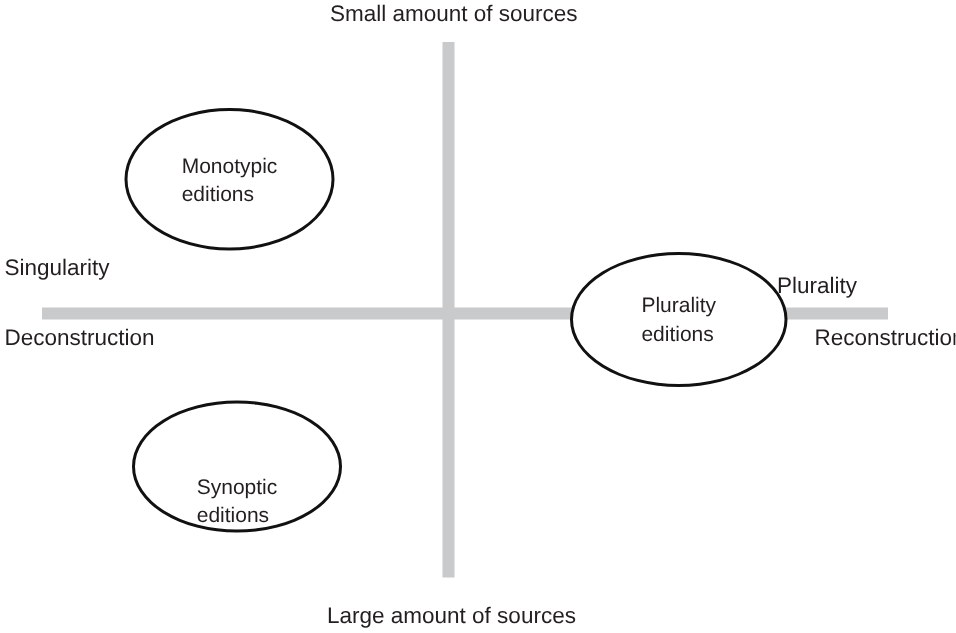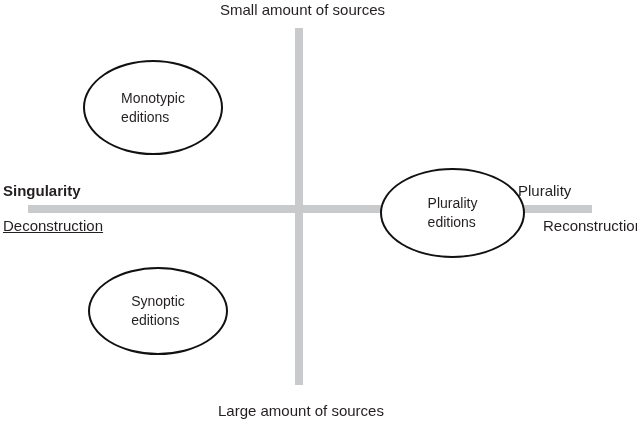--- a/index.html
+++ b/index.html
@@ -27,37 +27,37 @@
 
   .outer-label {
     position: absolute;
     font-size: 15px;
     line-height: 15px;
     white-space: nowrap;
     color: var(--text-color);
   }
   .label-top    { left: 220px; top: 2px; }
   .label-bottom { left: 218px; top: 403px; }
-  .label-singularity    { left: 3px;   top: 183px; font-weight: bold; }
-  .label-deconstruction { left: 3px;   top: 218px; text-decoration: underline; }
+  .label-singularity    { left: 3px;   top: 171px; }
+  .label-deconstruction { left: 3px;   top: 218px; }
   .label-plurality      { left: 518px; top: 183px; }
   .label-reconstruction { left: 543px; top: 218px; }
 
   .ellipse {
     position: absolute;
     border: 2px solid var(--stroke-color);
     border-radius: 50%;
     background: var(--bg-color);
     box-sizing: border-box;
     display: flex;
     align-items: center;
     justify-content: center;
   }
-  .ellipse-monotypic { left: 83px;  top: 60px;  width: 140px; height: 95px; }
-  .ellipse-synoptic  { left: 88px;  top: 267px; width: 140px; height: 88px; }
+  .ellipse-monotypic { left: 83px;  top: 72px;  width: 140px; height: 95px; }
+  .ellipse-synoptic  { left: 88px;  top: 267px; width: 140px; height: 88px; align-items: flex-end; }
   .ellipse-eclectic  { left: 380px; top: 168px; width: 145px; height: 90px; }
 
   .ellipse-text {
     font-size: 14px;
     line-height: 19px;
     text-align: left;
     color: var(--text-color);
   }
 </style>
 </head>

